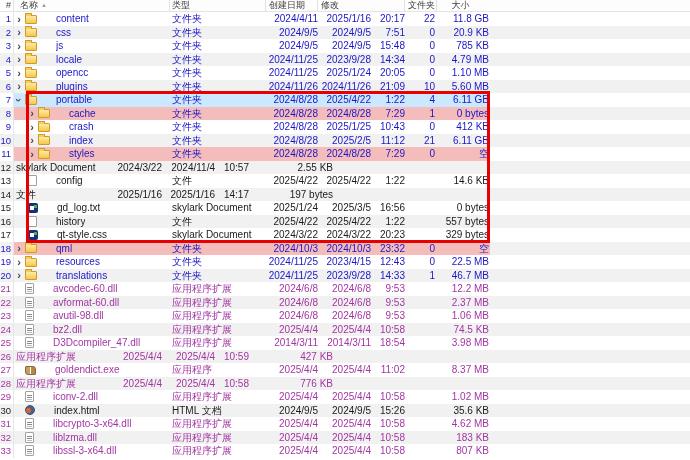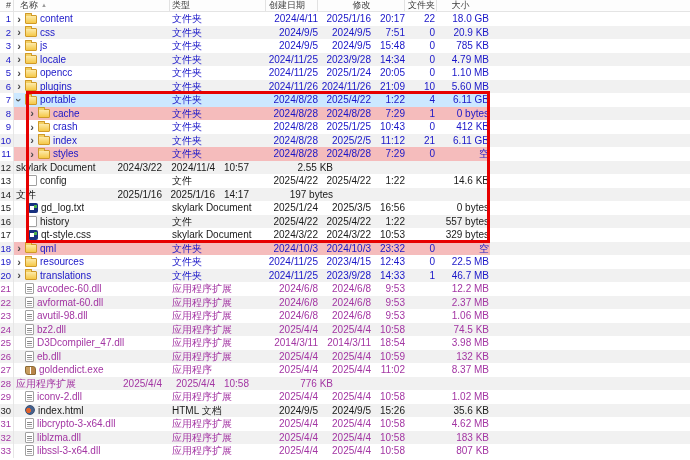--- a/index.html
+++ b/index.html
@@ -8,21 +8,21 @@
   #app{position:relative;width:690px;height:460px;font-size:10px;color:#1a1a1a}
 
   
   .hdr{display:flex;height:12px;line-height:11px;font-size:9px;color:#3c3c3c;
     background:#fdfdfd;border-bottom:1px solid #e4e4e4;position:relative;z-index:2}
   .hcell{white-space:nowrap;overflow:hidden;border-right:1px solid #e2e2e2;padding:0 3px}
   .hc-num{width:14px;text-align:right;padding-right:2px}
   .hc-name{width:156px;padding-left:6px}
   .hc-type{width:96px;padding-left:2px}
   .hc-created{width:52px;text-align:right;padding-right:17px}
-  .hc-mod{width:87px;text-align:center;padding-right:2px}
+  .hc-mod{width:87px;text-align:left;padding-right:2px}
   .hc-folders{width:32px;text-align:right;padding-right:2px}
   .hc-size{width:52px;text-align:center;padding-right:8px;border-right:none}
   .sort-arrow{font-size:6px;color:#9a9a9a;margin-left:3px;vertical-align:1px}
 
   
   .row{display:flex;width:690px;height:13.5px;line-height:13.5px;position:relative;
     white-space:nowrap}
   .row.even{background:#f1f1f1}
   .row>*{position:relative;z-index:1}
   .row.hl-sel::before,.row.hl-pink::before{content:"";position:absolute;left:14px;
@@ -41,21 +41,21 @@
   .mtime{width:34px;text-align:right}
   .folders{width:32px;text-align:right;padding-right:2px}
   .size{width:52px;text-align:right}
   .fill{flex:1}
 
   .indent{flex:0 0 13px}
   .chev{flex:0 0 10px;text-align:center;font-size:11px;line-height:12px;color:#4a4a4a;
     font-weight:bold}
   .chev.exp{transform:rotate(90deg)}
   .chev.ghost{visibility:hidden}
-  .nm{margin-left:3px;overflow:hidden;text-overflow:ellipsis}
+  .nm{margin-left:19px;overflow:hidden;text-overflow:ellipsis}
 
   
   .ico{flex:0 0 auto;margin-left:1px;position:relative;display:inline-block}
   .ico.folder{width:12px;height:9px;margin-top:1px;border:1px solid #d09a28;border-radius:1px;
     background:linear-gradient(180deg,#fdeaa8,#f5c847)}
   .ico.folder::before{content:"";position:absolute;top:-3px;left:-1px;width:5px;height:2px;
     background:#f3cf62;border:1px solid #d09a28;border-bottom:none;border-radius:1px 1px 0 0}
   .ico.file,.ico.dll{width:9px;height:11px;background:#fff;border:1px solid #a0a0a0;
     border-radius:1px}
   .ico.dll::after{content:"";position:absolute;left:1px;top:3px;width:5px;height:1px;
@@ -97,21 +97,21 @@
         <span class="name">
           <span class="chev">›</span>
           <span class="ico folder"></span>
           <span class="nm">content</span>
         </span>
         <span class="type">文件夹</span>
         <span class="created">2024/4/11</span>
         <span class="mdate">2025/1/16</span>
         <span class="mtime">20:17</span>
         <span class="folders">22</span>
-        <span class="size">18.0 GB</span>
+        <span class="size">11.8 GB</span>
         <span class="fill"></span>
       </div>
       <div class="row c-blue even">
         <span class="num">2</span>
         <span class="name">
           <span class="chev">›</span>
           <span class="ico folder"></span>
           <span class="nm">css</span>
         </span>
         <span class="type">文件夹</span>
@@ -329,21 +329,21 @@
       <div class="row c-black">
         <span class="num">17</span>
         <span class="name">
           <span class="indent"></span>
           <span class="ico skylark"></span>
           <span class="nm">qt-style.css</span>
         </span>
         <span class="type">skylark Document</span>
         <span class="created">2024/3/22</span>
         <span class="mdate">2024/3/22</span>
-        <span class="mtime">10:53</span>
+        <span class="mtime">20:23</span>
         <span class="folders"></span>
         <span class="size">329 bytes</span>
         <span class="fill"></span>
       </div>
       <div class="row c-blue even hl-pink">
         <span class="num">18</span>
         <span class="name">
           <span class="chev">›</span>
           <span class="ico folder"></span>
           <span class="nm">qml</span>
@@ -456,31 +456,26 @@
         <span class="type">应用程序扩展</span>
         <span class="created">2014/3/11</span>
         <span class="mdate">2014/3/11</span>
         <span class="mtime">18:54</span>
         <span class="folders"></span>
         <span class="size">3.98 MB</span>
         <span class="fill"></span>
       </div>
       <div class="row c-purple even">
         <span class="num">26</span>
-        <span class="name">
-          <span class="chev ghost">›</span>
-          <span class="ico dll"></span>
-          <span class="nm">eb.dll</span>
-        </span>
         <span class="type">应用程序扩展</span>
         <span class="created">2025/4/4</span>
         <span class="mdate">2025/4/4</span>
         <span class="mtime">10:59</span>
         <span class="folders"></span>
-        <span class="size">132 KB</span>
+        <span class="size">427 KB</span>
         <span class="fill"></span>
       </div>
       <div class="row c-purple">
         <span class="num">27</span>
         <span class="name">
           <span class="chev ghost">›</span>
           <span class="ico exe"></span>
           <span class="nm">goldendict.exe</span>
         </span>
         <span class="type">应用程序</span>

